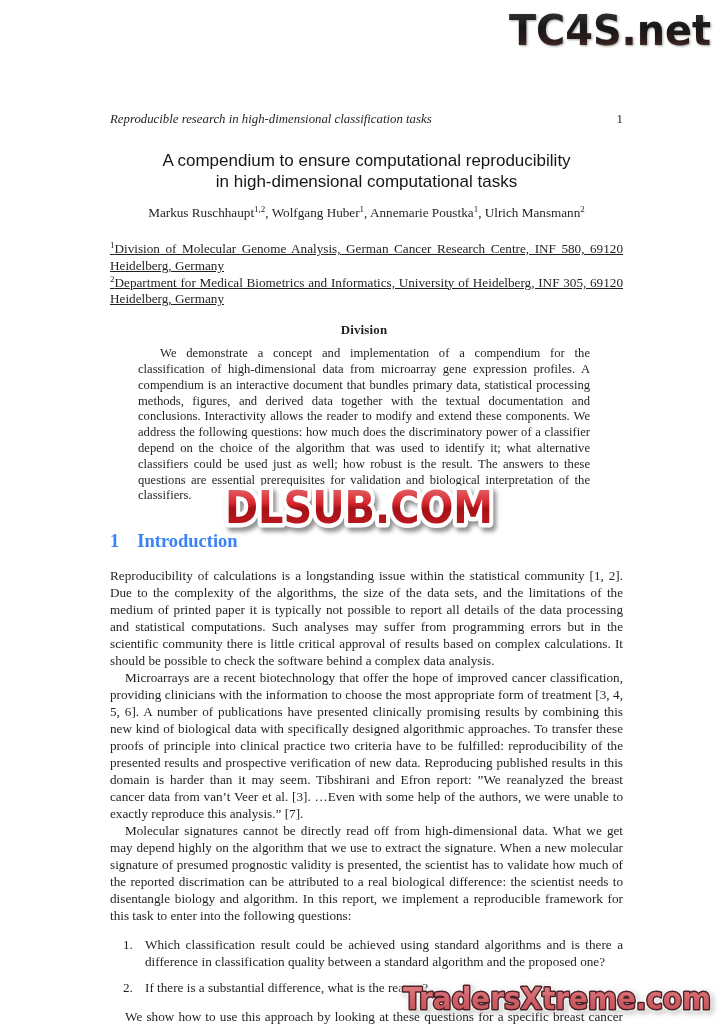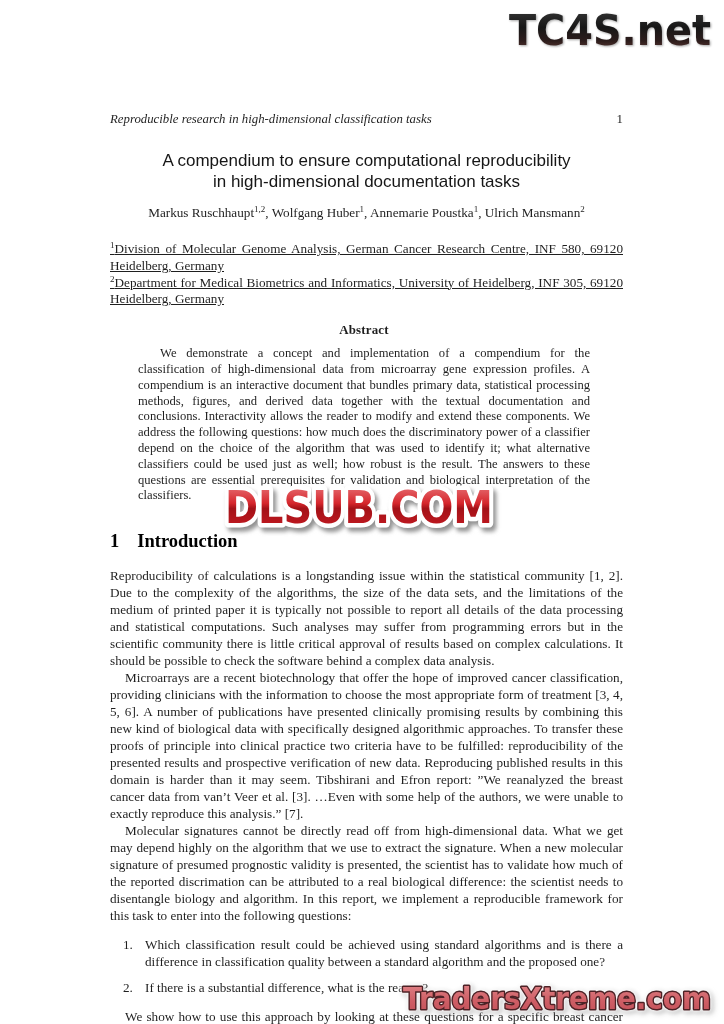--- a/index.html
+++ b/index.html
@@ -15,21 +15,21 @@
     font-family:"Liberation Sans",sans-serif;font-weight:normal;
     font-size:17px;line-height:21px;text-align:center;margin:23px 0 11px;color:#161616;
   }
   .authors{text-align:center;font-size:13.2px;margin:13px 0 20px;}
   sup{font-size:9px;line-height:0;vertical-align:super;}
   .affiliations{margin:0 0 0 0;}
   .affil{font-size:13.2px;line-height:16.8px;text-align:justify;text-decoration:underline;}
   .abstract{margin:15px 33px 0 28px;}
   .abstract-heading{text-align:center;font-weight:bold;font-size:12.9px;margin-bottom:8px;letter-spacing:.2px;}
   .abstract-text{font-size:12.6px;line-height:15.8px;text-align:justify;text-indent:22px;margin:0;}
-  .section-heading{font-size:18.5px;font-weight:bold;margin:27px 0 15px;color:#000000;}
+  .section-heading{font-size:18.5px;font-weight:bold;margin:27px 0 15px;color:#3b82f6;}
   .sec-num{margin-right:18px;}
   .para{font-size:13.2px;line-height:17px;text-align:justify;margin:0;}
   .para.indent{text-indent:15px;}
   .list-wrap{margin:12px 0 12px 13px;}
   .list-item{display:flex;font-size:13.2px;line-height:17px;margin:9px 0;}
   .marker{width:16px;flex:none;text-align:left;}
   .list-text{text-align:justify;padding-left:6px;}
   .closing{margin-top:2px;}
   
   .wm{position:absolute;z-index:5;pointer-events:none;}
@@ -57,32 +57,32 @@
 
   <div class="content">
 
     <div class="running-header">
       <span class="running-title">Reproducible research in high-dimensional classification tasks</span>
       <span class="page-number">1</span>
     </div>
 
     <h1 class="paper-title">
       <span>A compendium to ensure computational reproducibility</span><br>
-      <span>in high-dimensional documentation tasks</span>
+      <span>in high-dimensional computational tasks</span>
     </h1>
 
     <div class="authors" id="authors"><span>Markus Ruschhaupt<sup>1,2</sup></span>, <span>Wolfgang Huber<sup>1</sup></span>, <span>Annemarie Poustka<sup>1</sup></span>, <span>Ulrich Mansmann<sup>2</sup></span></div>
 
     <div class="affiliations" id="affiliations">
         <div class="affil"><sup>1</sup>Division of Molecular Genome Analysis, German Cancer Research Centre, INF 580, 69120 Heidelberg, Germany</div>
         <div class="affil"><sup>2</sup>Department for Medical Biometrics and Informatics, University of Heidelberg, INF 305, 69120 Heidelberg, Germany</div>
       </div>
 
     <div class="abstract">
-      <div class="abstract-heading">Abstract</div>
+      <div class="abstract-heading">Division</div>
       <p class="abstract-text">We demonstrate a concept and implementation of a compendium for the classification of high-dimensional data from microarray gene expression profiles. A compendium is an interactive document that bundles primary data, statistical processing methods, figures, and derived data together with the textual documentation and conclusions. Interactivity allows the reader to modify and extend these components. We address the following questions: how much does the discriminatory power of a classifier depend on the choice of the algorithm that was used to identify it; what alternative classifiers could be used just as well; how robust is the result. The answers to these questions are essential prerequisites for validation and biological interpretation of the classifiers.</p>
     </div>
 
     <h2 class="section-heading">
       <span class="sec-num">1</span><span class="sec-title">Introduction</span>
     </h2>
 
     <div id="paragraphs">
         <p class="para">Reproducibility of calculations is a longstanding issue within the statistical community [1, 2]. Due to the complexity of the algorithms, the size of the data sets, and the limitations of the medium of printed paper it is typically not possible to report all details of the data processing and statistical computations. Such analyses may suffer from programming errors but in the scientific community there is little critical approval of results based on complex calculations. It should be possible to check the software behind a complex data analysis.</p>
         <p class="para indent">Microarrays are a recent biotechnology that offer the hope of improved cancer classification, providing clinicians with the information to choose the most appropriate form of treatment [3, 4, 5, 6]. A number of publications have presented clinically promising results by combining this new kind of biological data with specifically designed algorithmic approaches. To transfer these proofs of principle into clinical practice two criteria have to be fulfilled: reproducibility of the presented results and prospective verification of new data. Reproducing published results in this domain is harder than it may seem. Tibshirani and Efron report: ”We reanalyzed the breast cancer data from van’t Veer et al. [3]. …Even with some help of the authors, we were unable to exactly reproduce this analysis.” [7].</p>

